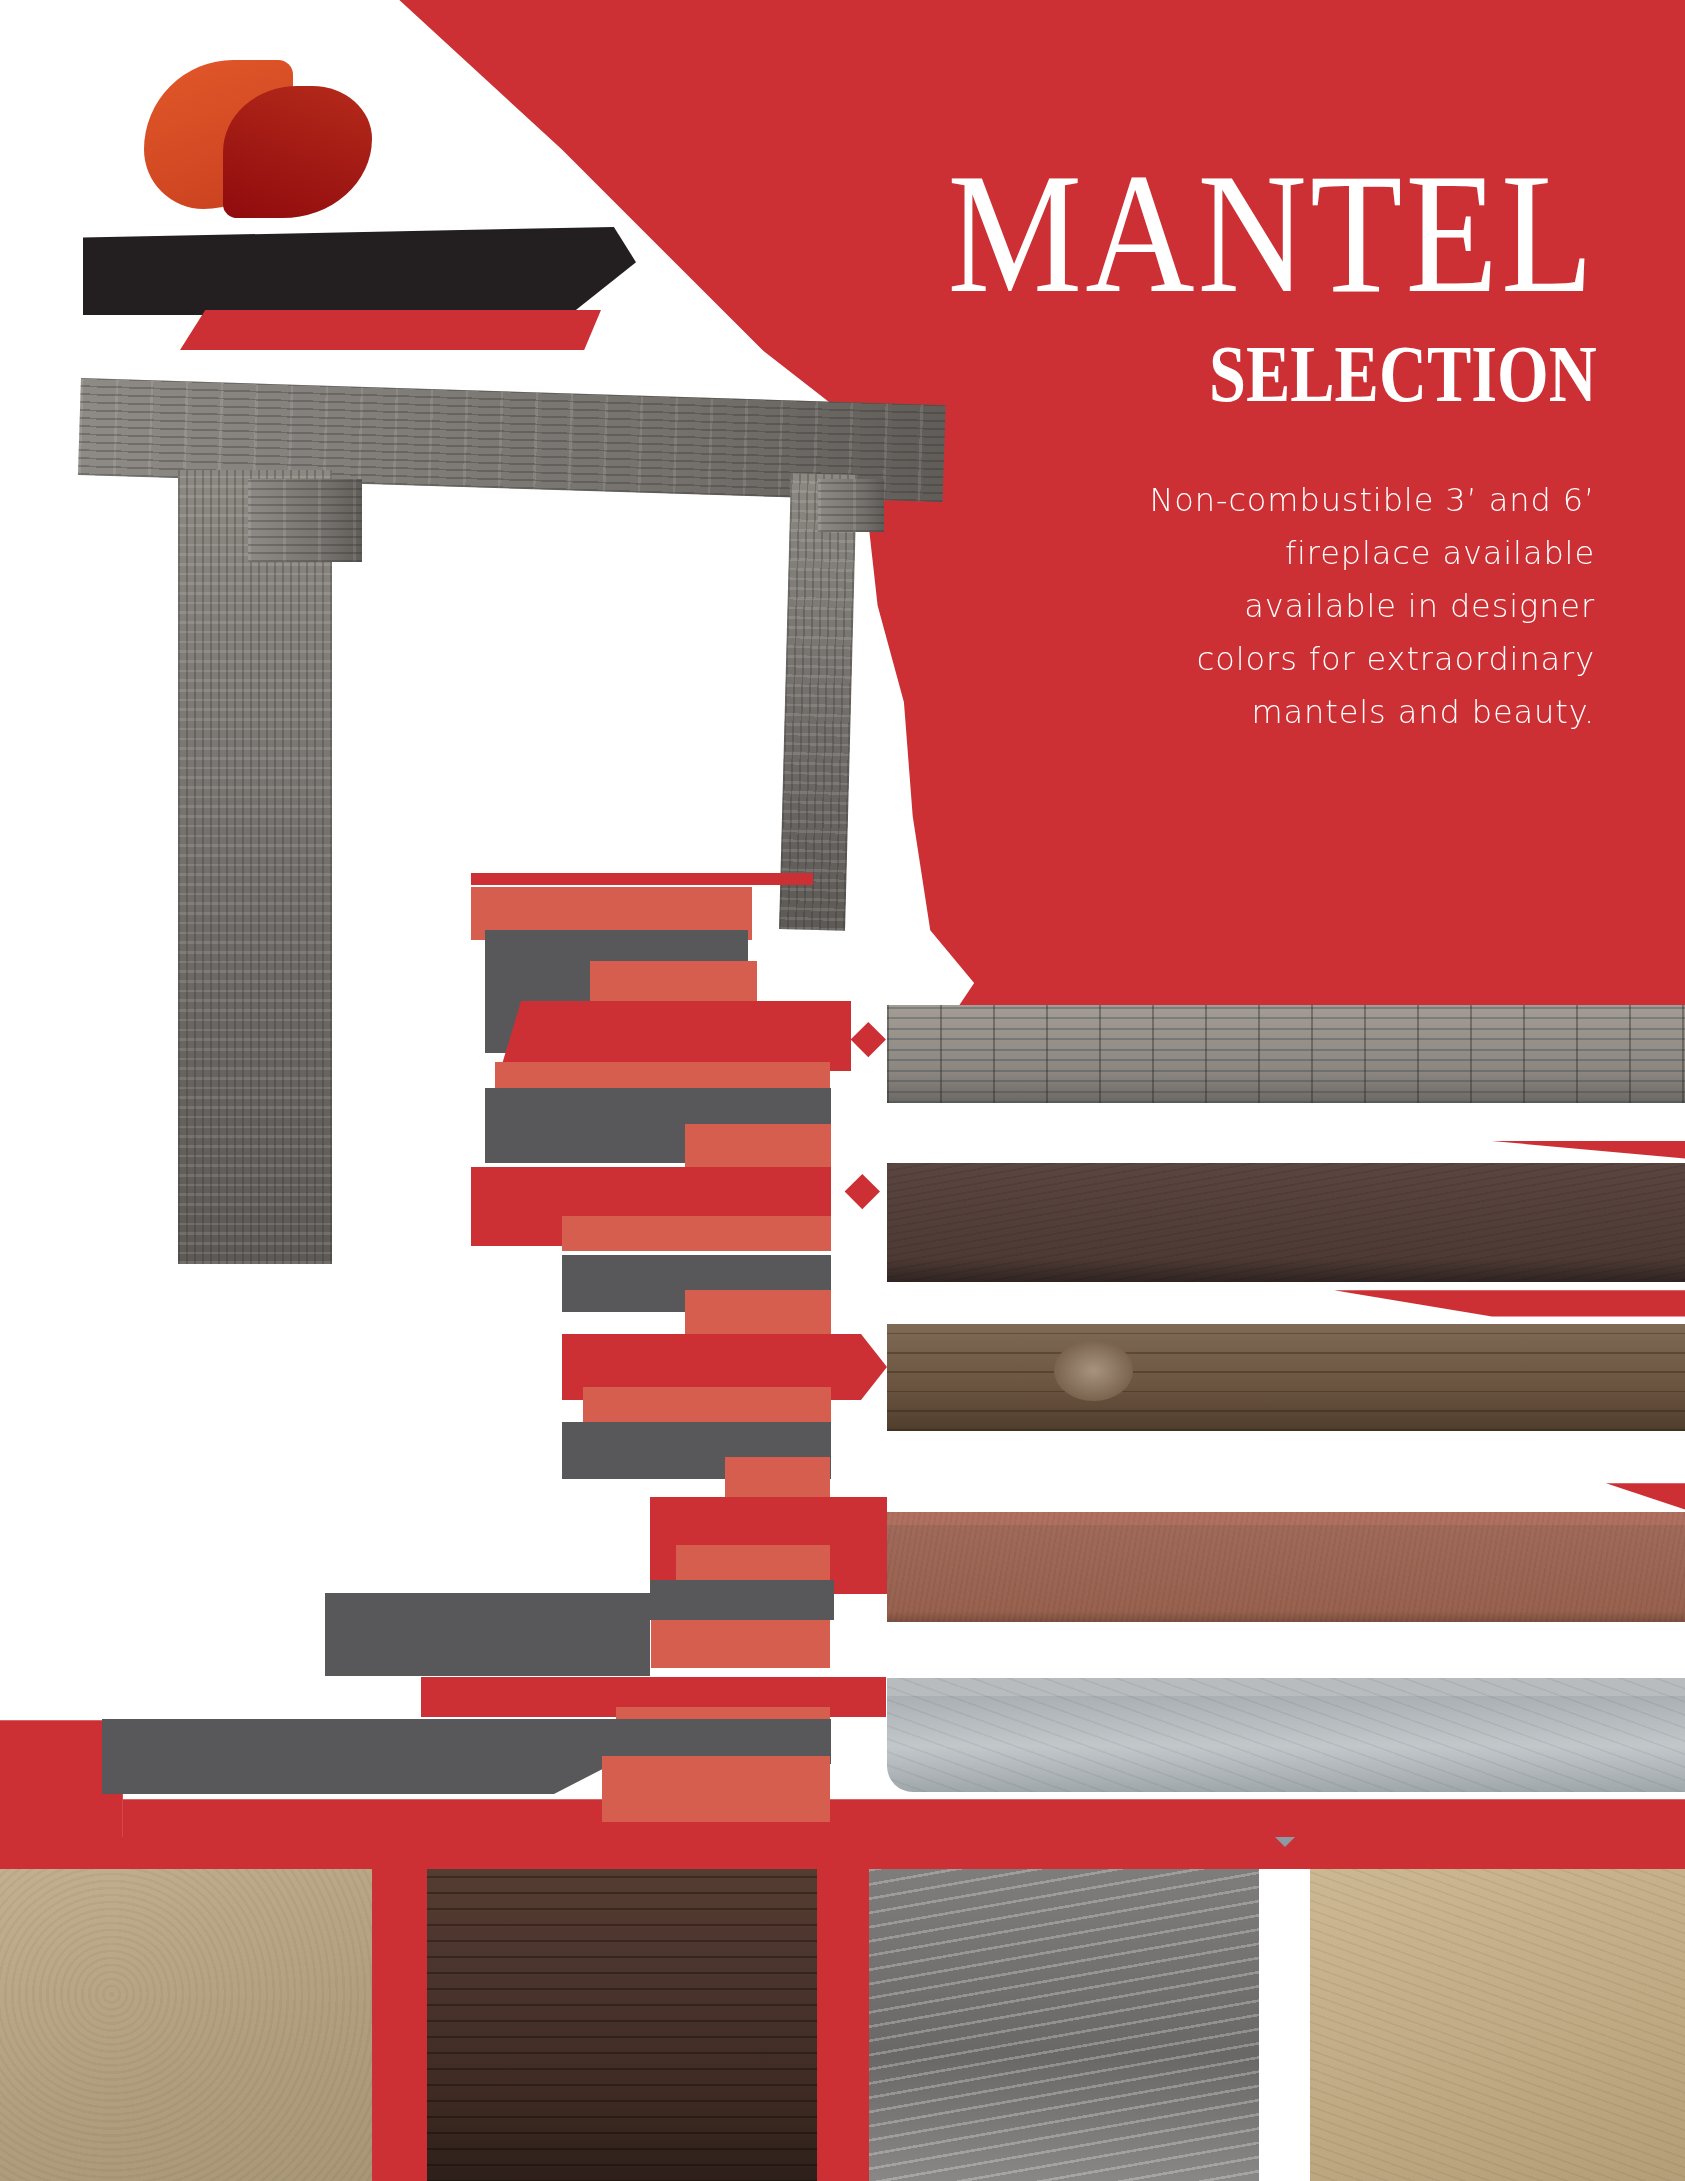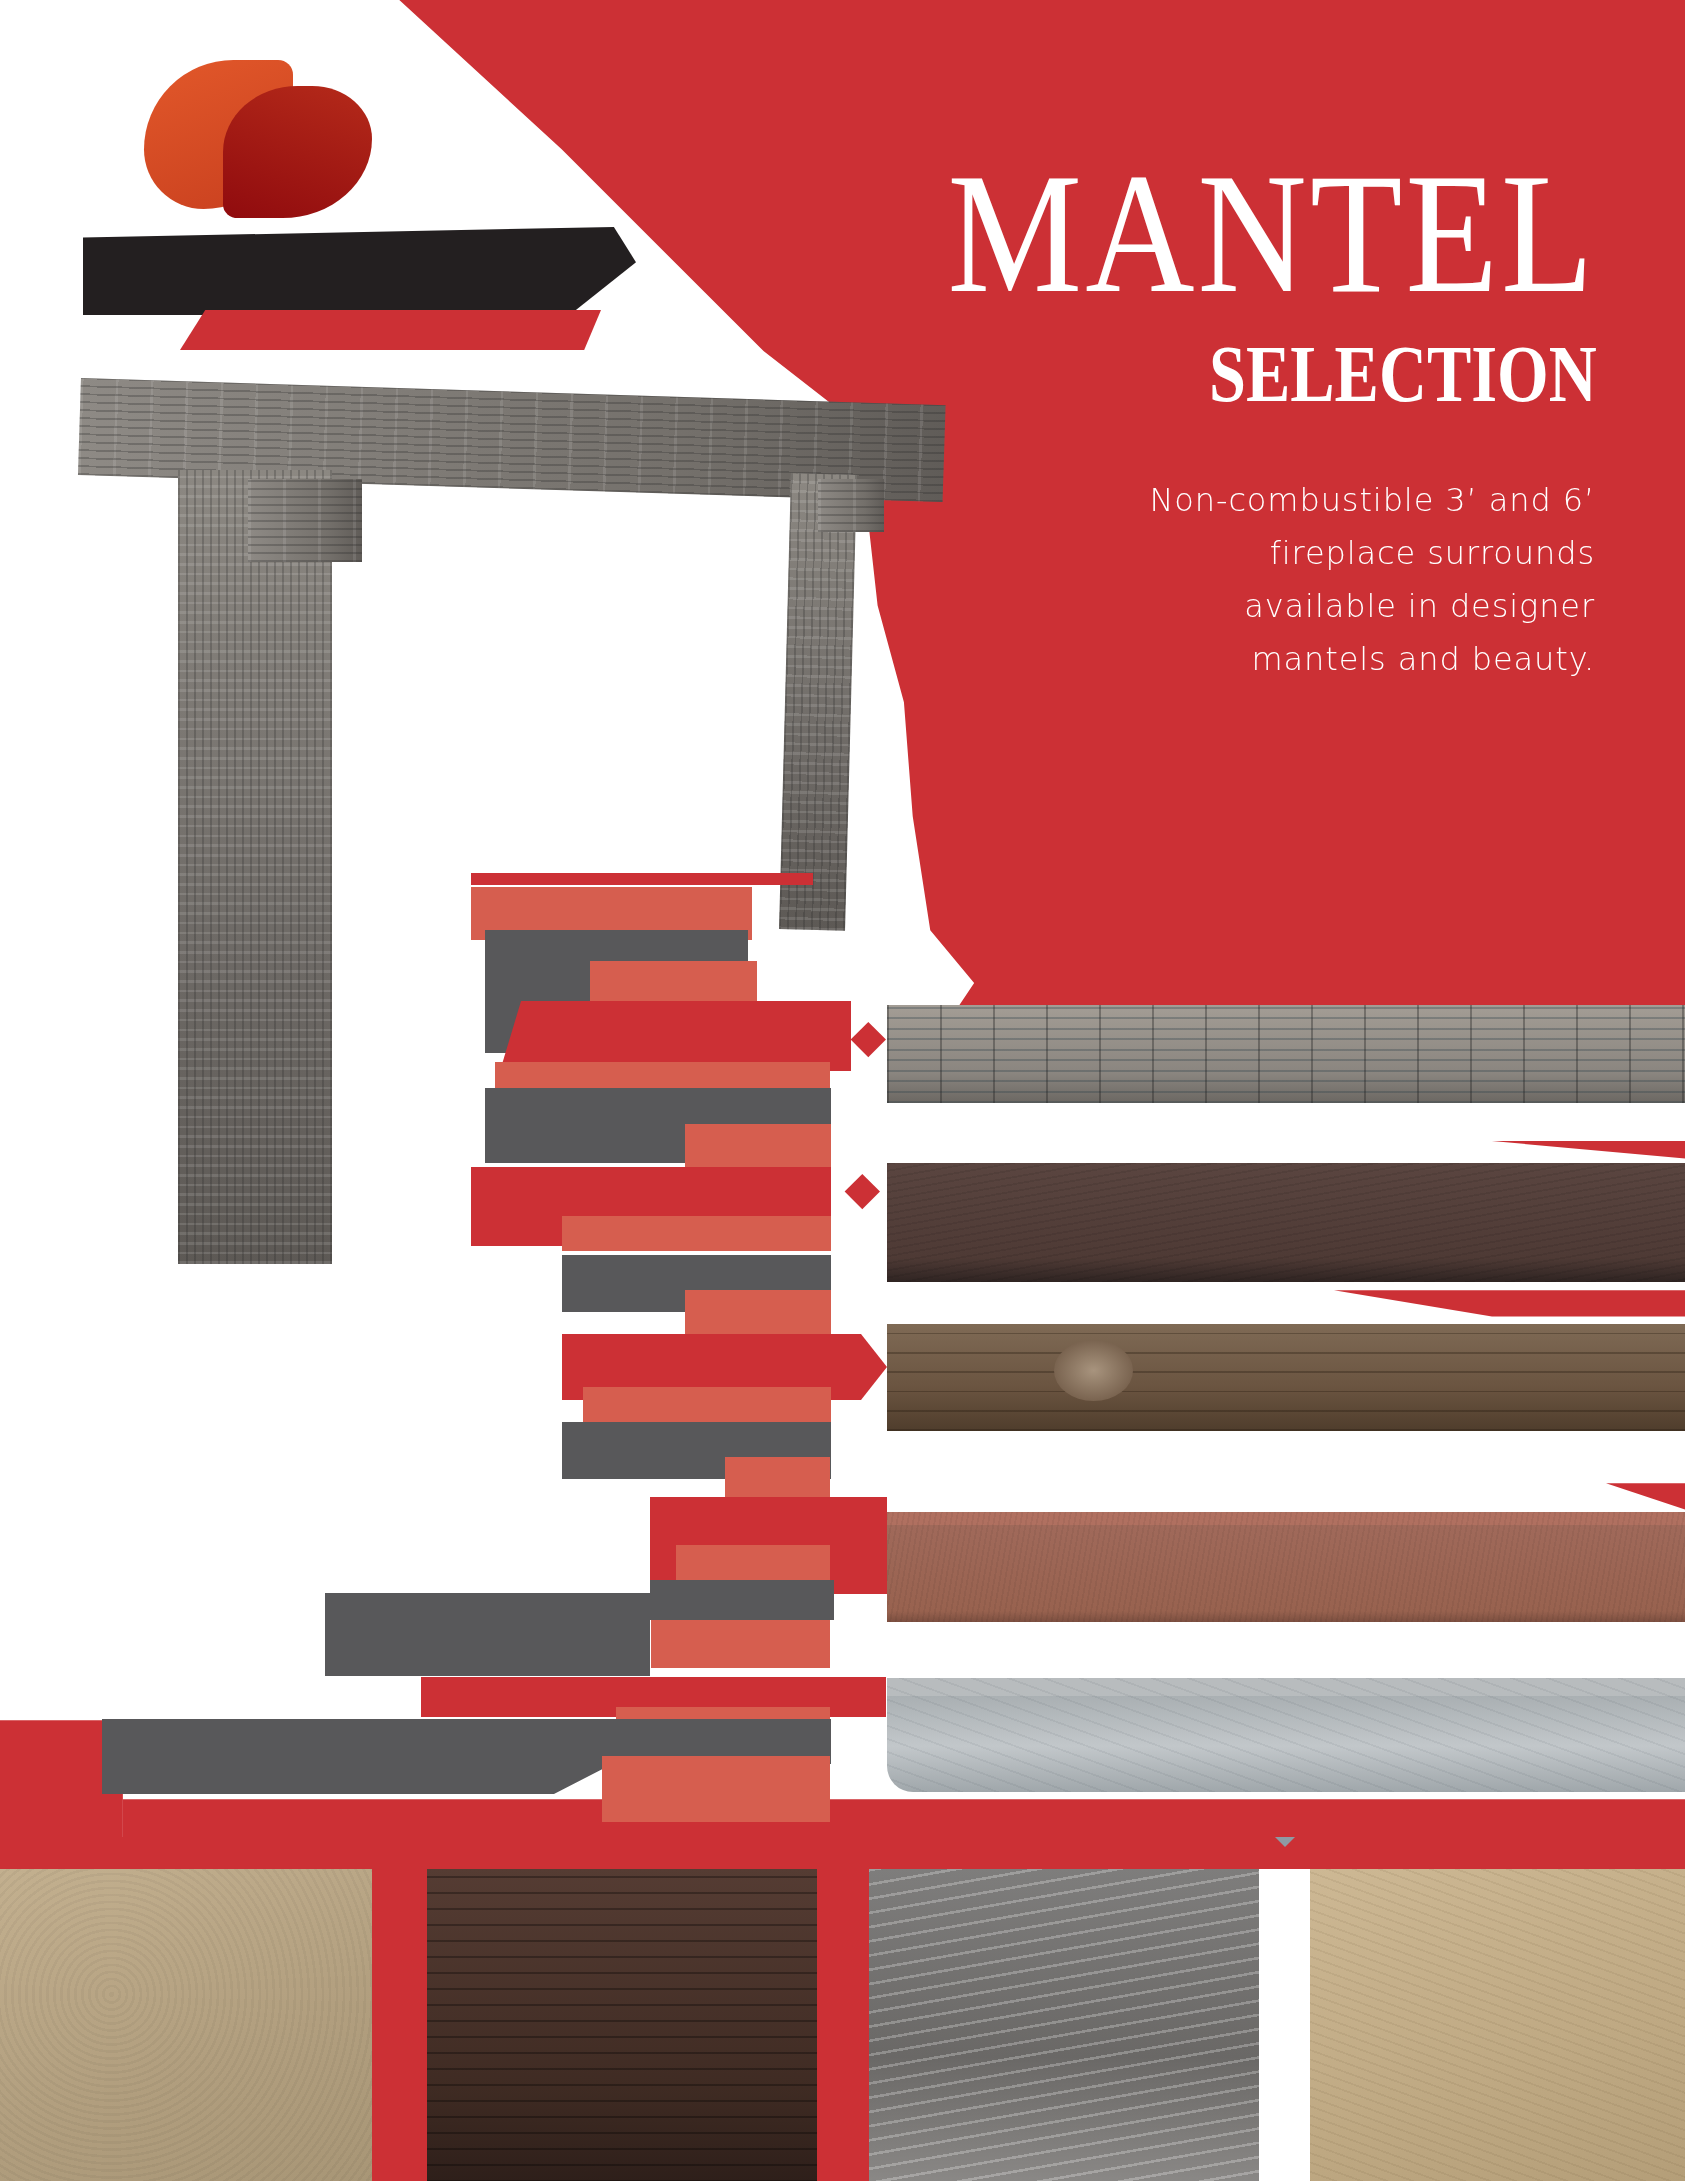--- a/index.html
+++ b/index.html
@@ -85,22 +85,23 @@
   <div class="abs flame-b"></div>
   <div class="abs logo-bar"></div>
   <div class="abs logo-red"></div>
 </div>
 
 <div class="abs title">MANTEL</div>
 <div class="abs subtitle">SELECTION</div>
 
 <div class="abs desc">
   <div>Non-combustible 3’ and 6’</div>
-  <div>fireplace surrounds</div>
+  <div>fireplace available</div>
   <div>available in designer</div>
+  <div>colors for extraordinary</div>
   <div>mantels and beauty.</div>
 </div>
 
 <div class="abs" style="left:81px; top:360px; width:825px; height:913px;">
   <div class="abs wood-grey-h" style="left:0; top:17.6px; width:865px; height:97px; transform: rotate(1.8deg); transform-origin:left top;"></div>
   <div class="abs wood-grey" style="left:97px; top:110px; width:154px; height:794px;"></div>
   <div class="abs wood-grey-h" style="left:167px; top:119px; width:114px; height:83px;"></div>
   <div class="abs wood-grey" style="left:704px; top:114px; width:66px; height:456px; transform: rotate(1.5deg);"></div>
   <div class="abs wood-grey-h" style="left:737px; top:119px; width:66px; height:53px;"></div>
 </div>

